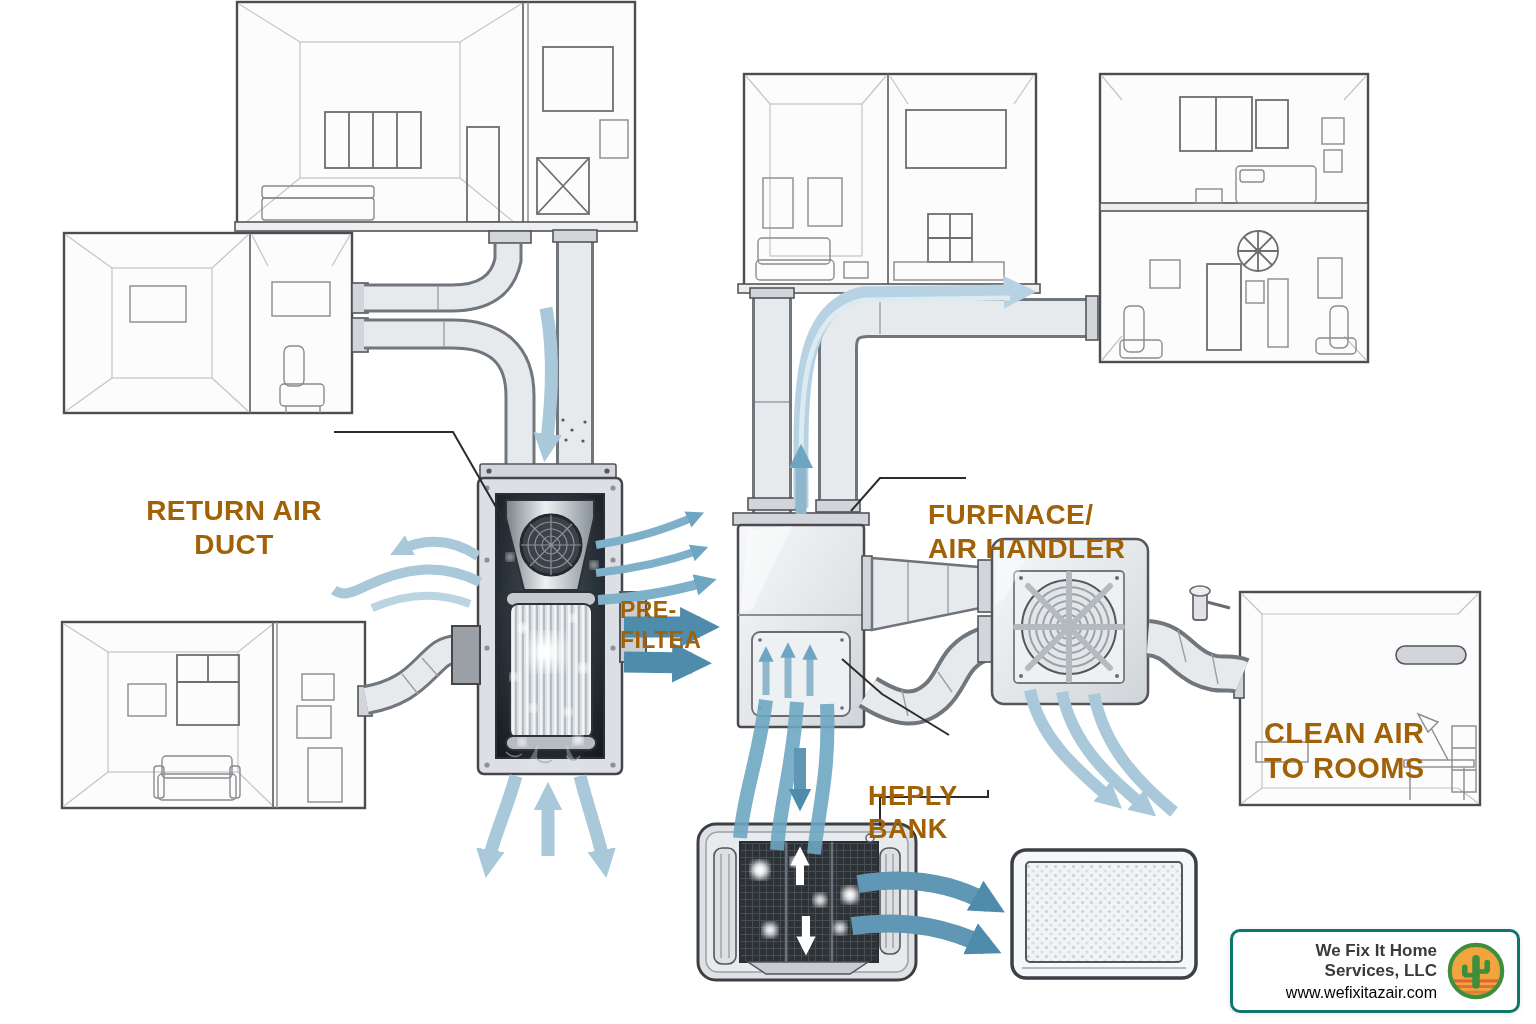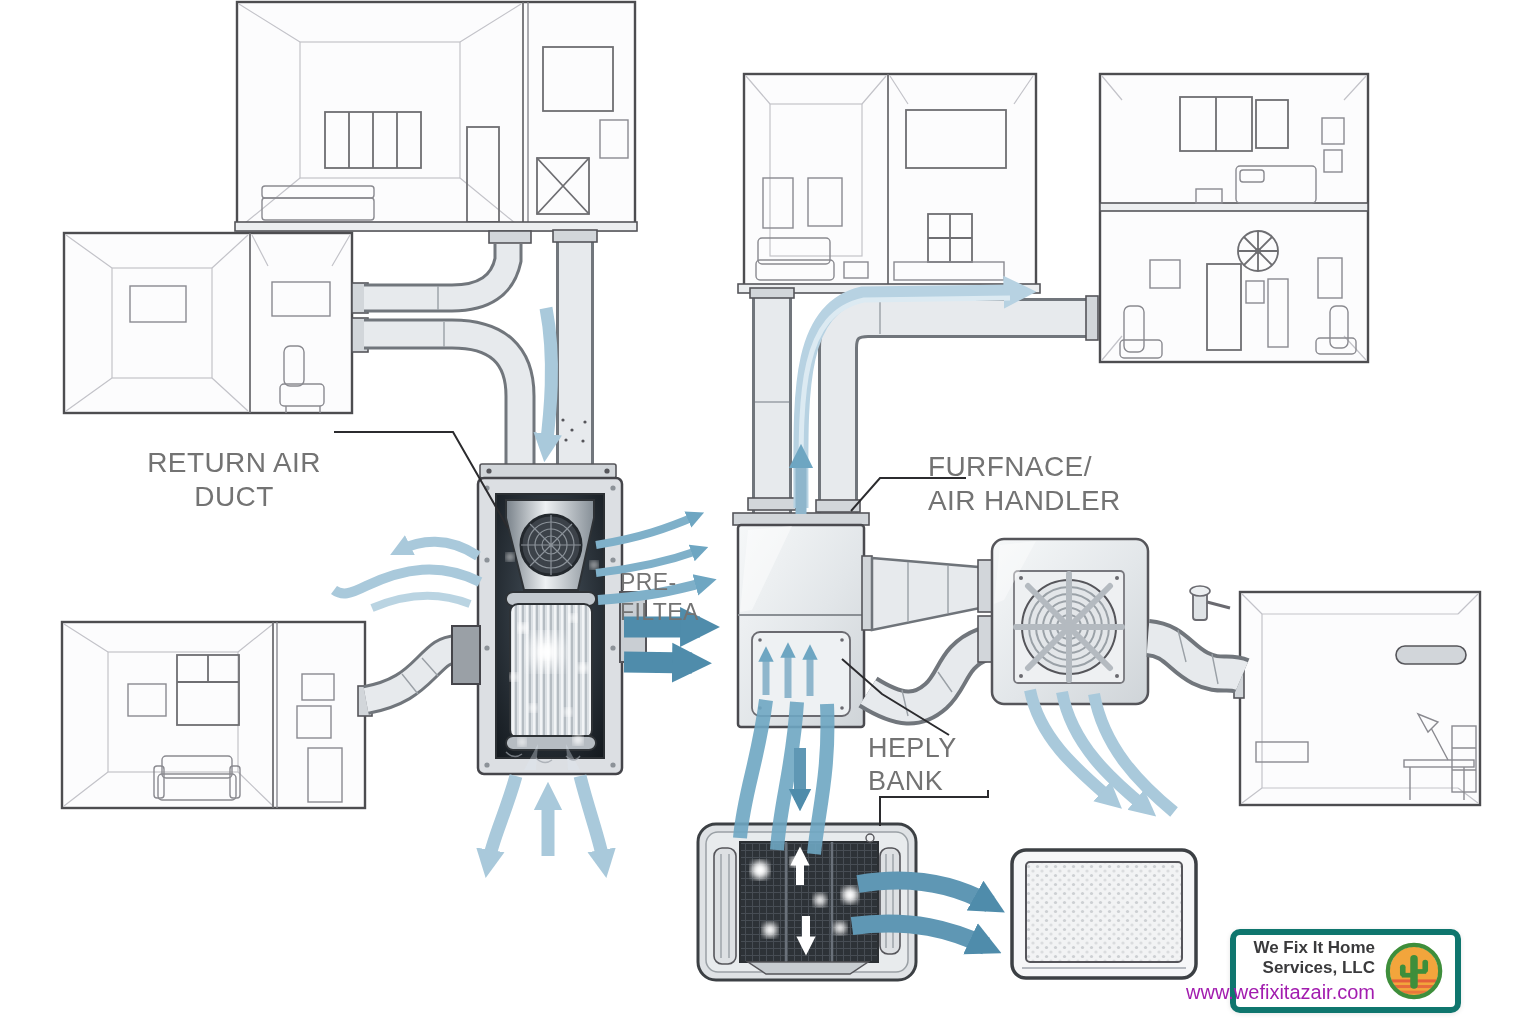--- a/index.html
+++ b/index.html
@@ -1,31 +1,31 @@
 <!DOCTYPE html>
 <html><head>
 <meta charset="utf-8">
 <style>
   html,body { margin:0; padding:0; }
   body { width:1536px; height:1024px; background:#ffffff; font-family:"Liberation Sans",sans-serif; position:relative; overflow:hidden; }
   .stage { position:absolute; left:0; top:0; width:1536px; height:1024px; }
   .stage > svg { position:absolute; left:0; top:0; }
-  .label { position:absolute; white-space:pre-line; font-weight:normal; color:#737373; line-height:1.22; letter-spacing:.4px; }
+  .label { position:absolute; white-space:pre-line; font-weight:bold; color:#a16207; line-height:1.22; letter-spacing:.4px;margin-top:48px; }
   #lbl-return   { left:118px; top:446px; width:232px; text-align:center; font-size:28px; }
-  #lbl-prefilter{ left:620px; top:568px; font-size:23px; line-height:1.3; }
+  #lbl-prefilter{ left:620px; top:548px; font-size:23px; line-height:1.3; }
   #lbl-furnace  { left:928px; top:450px; width:268px; font-size:28px; }
   #lbl-hepa     { left:868px; top:732px; font-size:27px; }
   #lbl-clean    { left:1264px; top:668px; font-size:29px; }
   #lbl-purifier { left:400px; top:884px; width:310px; text-align:center; font-size:30px; }
-  .badge { position:absolute; left:1230px; top:929px; width:231px; height:84px; background:#ffffff;
-           border:6px solid #0f766e; border-radius:10px; box-shadow:0 1px 5px rgba(0,0,0,.10);
+  .badge { position:absolute; left:1230px; top:929px; width:290px; height:84px; background:#ffffff;
+           border:3px solid #0f766e; border-radius:10px; box-shadow:0 1px 5px rgba(0,0,0,.10);
            display:flex; align-items:center; justify-content:flex-end; gap:10px; padding:0 12px 0 14px; box-sizing:border-box; }
   .badge-text { text-align:right; }
   .badge-company { font-weight:bold; font-size:17px; color:#3a3a3c; }
-  .badge-site { font-size:20px; color:#a21caf; margin-top:3px;text-align:center; }
+  .badge-site { font-size:16px; color:#000000; margin-top:3px; }
   .badge-logo { width:58px; height:58px; flex:0 0 auto; }
   
   .lnf   { stroke:#4d4d50; fill:#fcfcfd; stroke-width:2.4; }
   .ln    { stroke:#6e6e72; fill:none; stroke-width:1.8; }
   .lnt   { stroke:#8a8a90; fill:none; stroke-width:1.4; }
   .faint { stroke:#c3c3c9; fill:none; stroke-width:1.2; }
   .plate { fill:#eceef0; stroke:#55555a; stroke-width:1.6; }
   .flange{ fill:#d2d6da; stroke:#55555a; stroke-width:1.6; }
   .pipeU { stroke:#71767c; fill:none; }
   .pipeI { stroke:#e7eaed; fill:none; }
@@ -450,20 +450,22 @@
 </svg>
 
   <div class="label" id="lbl-return">RETURN AIR
 DUCT</div>
   <div class="label" id="lbl-prefilter">PRE-
 FILTEA</div>
   <div class="label" id="lbl-furnace">FURFNACE/
 AIR HANDLER</div>
   <div class="label" id="lbl-hepa">HEPLY
 BANK</div>
+  <div class="label" id="lbl-clean">CLEAN AIR
+TO ROOMS</div>
 
   <div class="badge">
     <div class="badge-text">
       <div class="badge-company">We Fix It Home Services, LLC</div>
       <div class="badge-site">www.wefixitazair.com</div>
     </div>
     <svg class="badge-logo" viewBox="0 0 62 62">
       <defs>
           <clipPath id="logoClip">
             <circle cx="31" cy="31" r="26"></circle>

